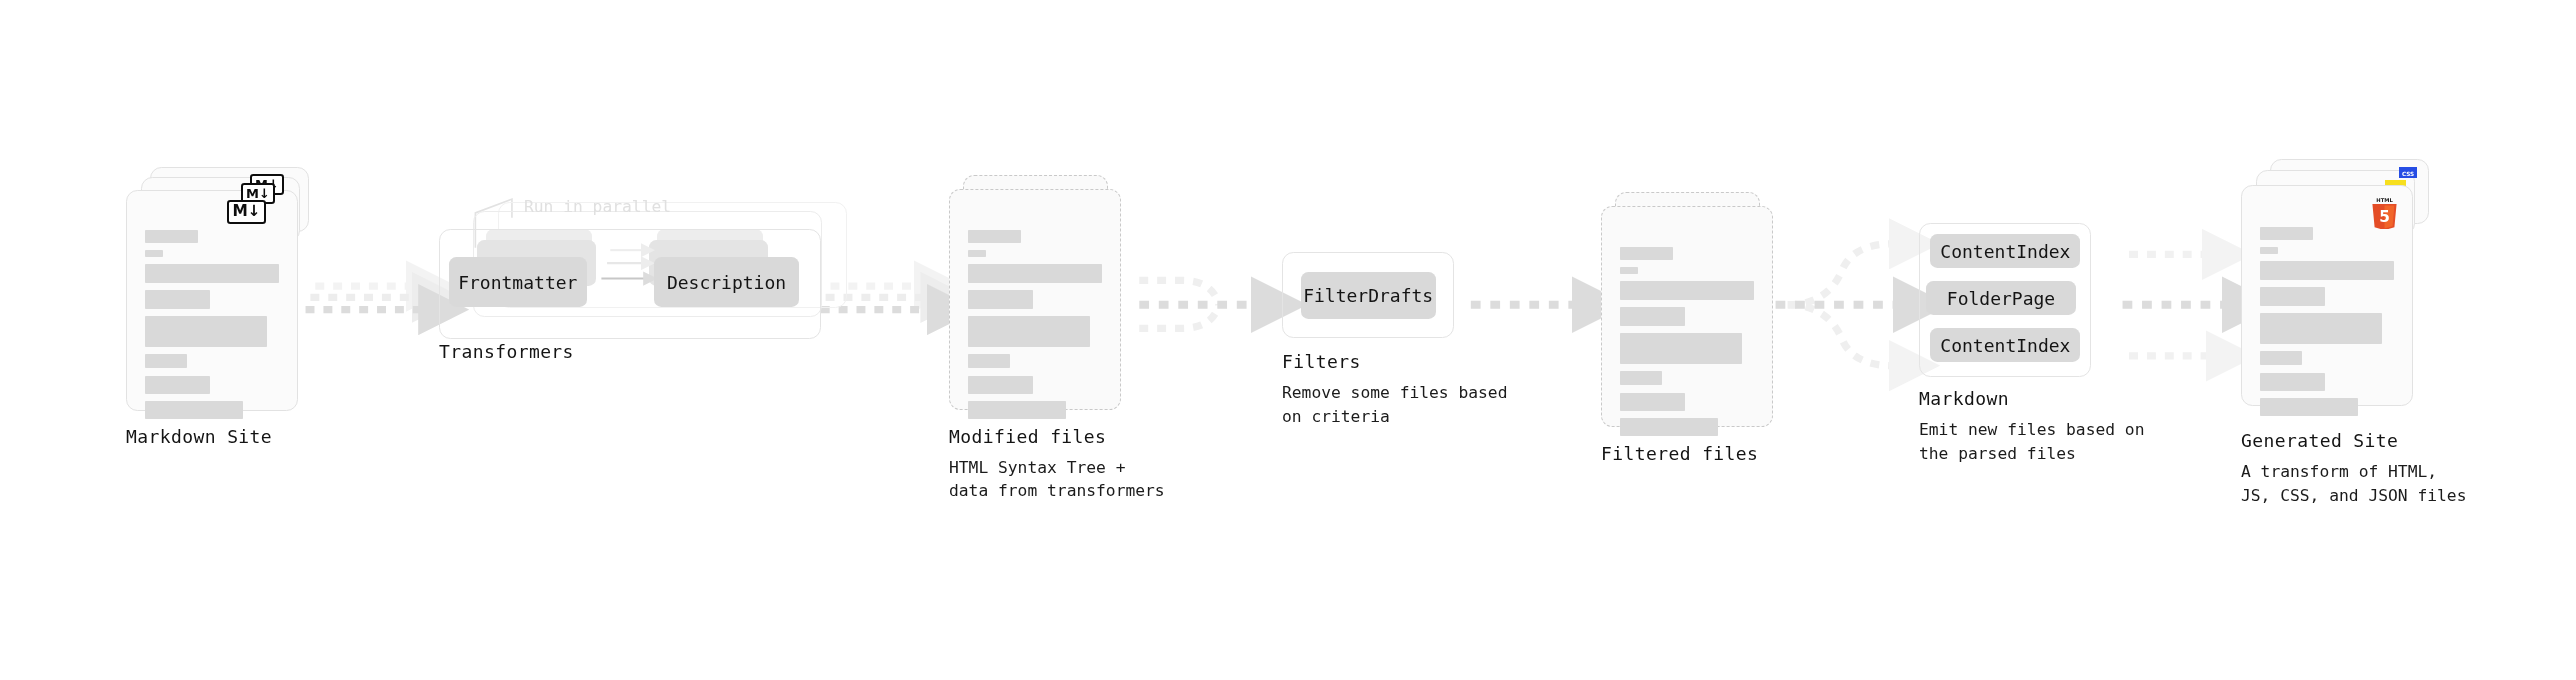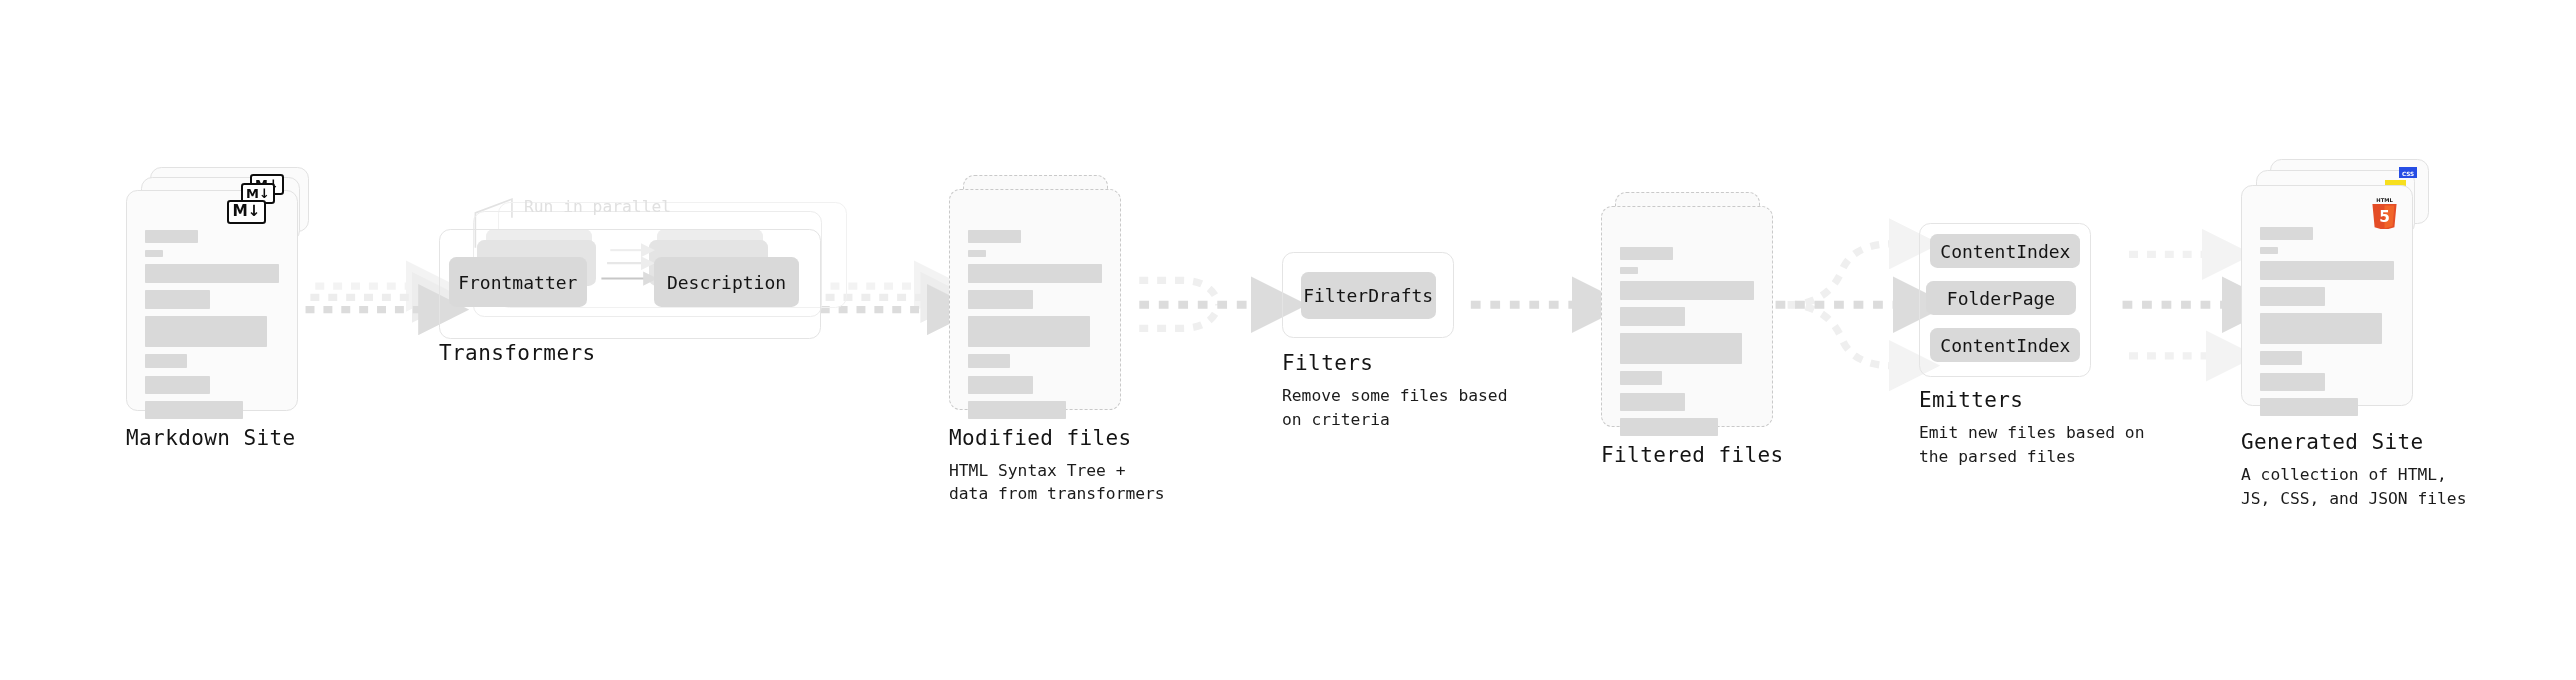--- a/index.html
+++ b/index.html
@@ -19,21 +19,21 @@
     position: relative;
     width: 2576px;
     height: 681px;
   }
 
   
   .stage {
     position: absolute;
   }
   .stage-caption {
-    font-size: 21px;
+    font-size: 18px;
     color: #141414;
     letter-spacing: 0.4px;
     white-space: nowrap;
     margin-top: 11.4px;
   }
   .stage-sub {
     font-size: 16.3px;
     line-height: 1.45;
     color: #1b1b1b;
     white-space: pre-line;
@@ -299,21 +299,21 @@
     <div class="stage-caption" style="margin-top:6.5px;">Filtered files</div>
   </div>
 
   <div class="stage" style="left:1919px; top:223px;">
     <div style="position:relative; width:195px; height:154px;">
       <div class="groupbox" style="left:0px; top:0px; width:172px; height:154px;"></div>
       <div class="pill" style="left:11.4px; top:11.4px; width:150px; height:34px;">ContentIndex</div>
       <div class="pill" style="left:7px; top:58px; width:150px; height:34px;">FolderPage</div>
       <div class="pill" style="left:11.4px; top:105px; width:150px; height:34px;">ContentIndex</div>
     </div>
-    <div class="stage-caption" style="margin-top:11.4px;">Emitters</div>
+    <div class="stage-caption" style="margin-top:11.4px;">Markdown</div>
     <div class="stage-sub">Emit new files based on
 the parsed files</div>
   </div>
 
   <div class="stage" style="left:2241px; top:159px;">
     <div class="doc-stack" style="width:203px; height:260px;">
 
       <div class="doc" style="left:29px; top:0px; width:159px; height:65px;"></div>
       <div class="doc" style="left:14.6px; top:11.4px; width:159px; height:65px;"></div>
 
@@ -337,18 +337,18 @@
         <div class="ln" style="width:18.7px; height:6.5px;"></div>
         <div class="ln" style="width:134px; height:18.7px; margin-top:3.3px;"></div>
         <div class="ln" style="width:65px; height:18.7px;"></div>
         <div class="ln" style="width:122px; height:31px;"></div>
         <div class="ln" style="width:42px; height:14px;"></div>
         <div class="ln" style="width:65px; height:18px;"></div>
         <div class="ln" style="width:98px; height:18px;"></div>
       </div>
     </div>
     <div class="stage-caption" style="margin-top:11.4px;">Generated Site</div>
-    <div class="stage-sub">A collection of HTML,
+    <div class="stage-sub">A transform of HTML,
 JS, CSS, and JSON files</div>
   </div>
 
 </div>
 
 
 </body></html>

